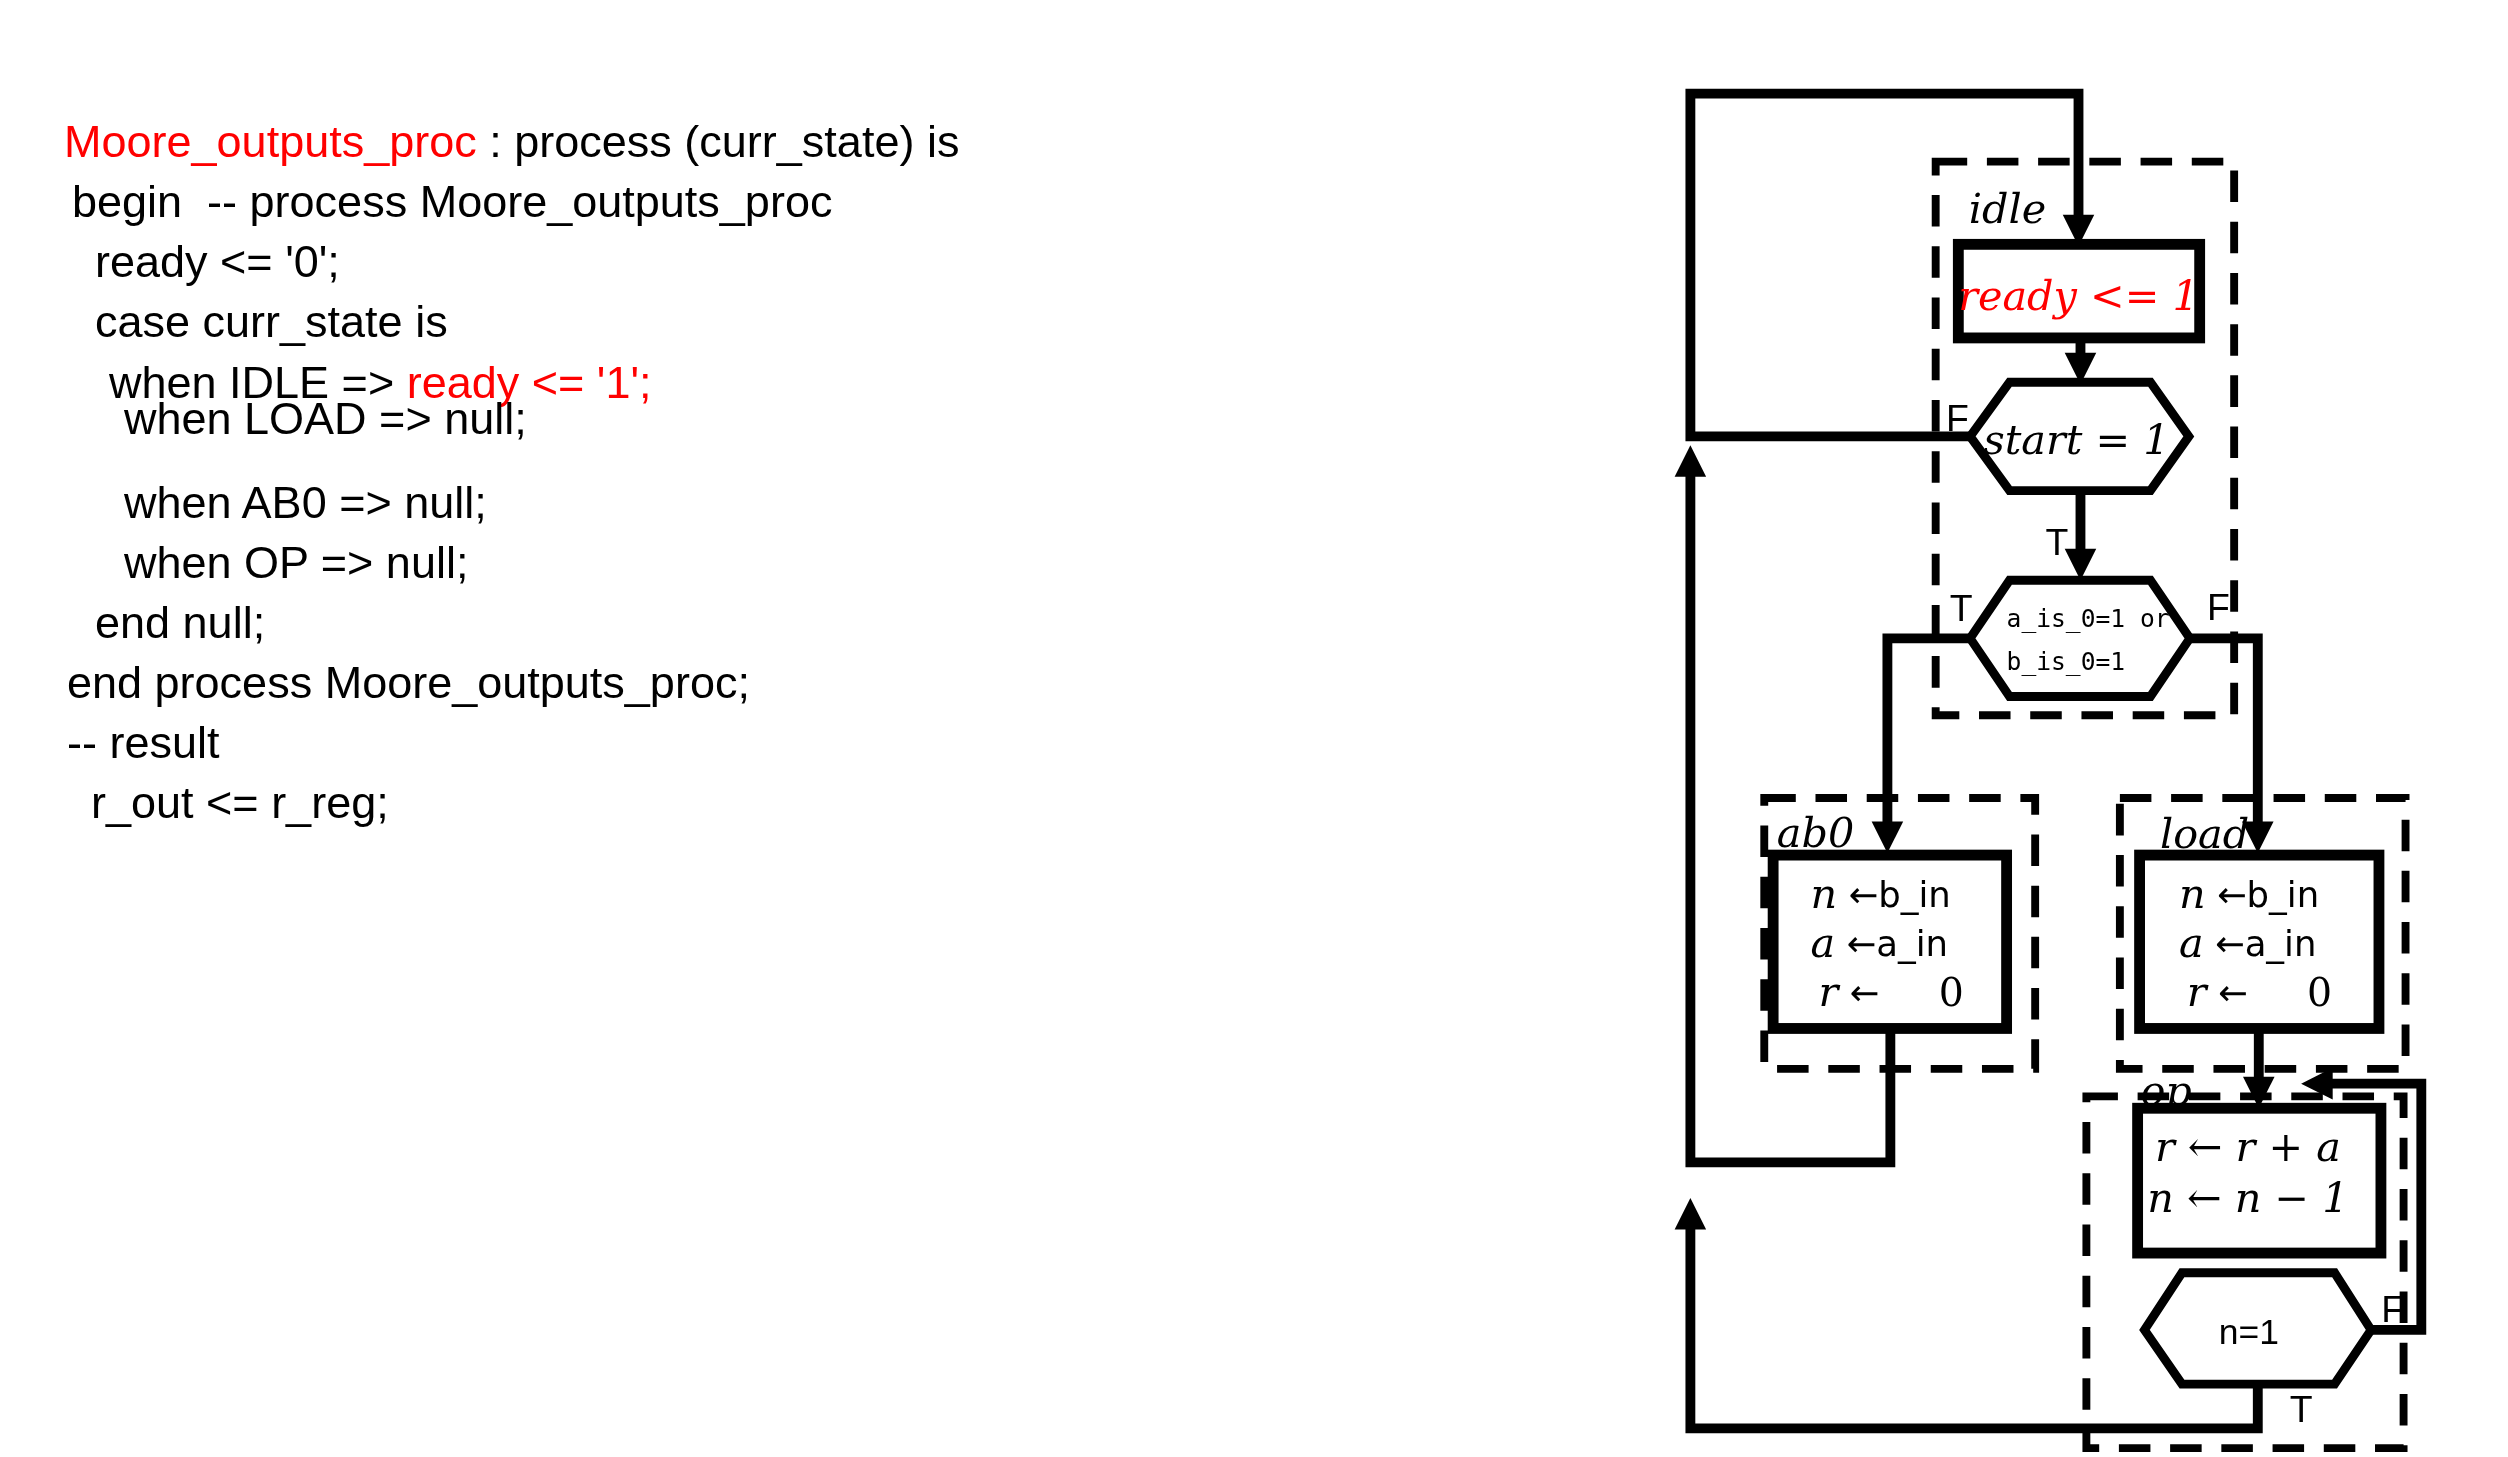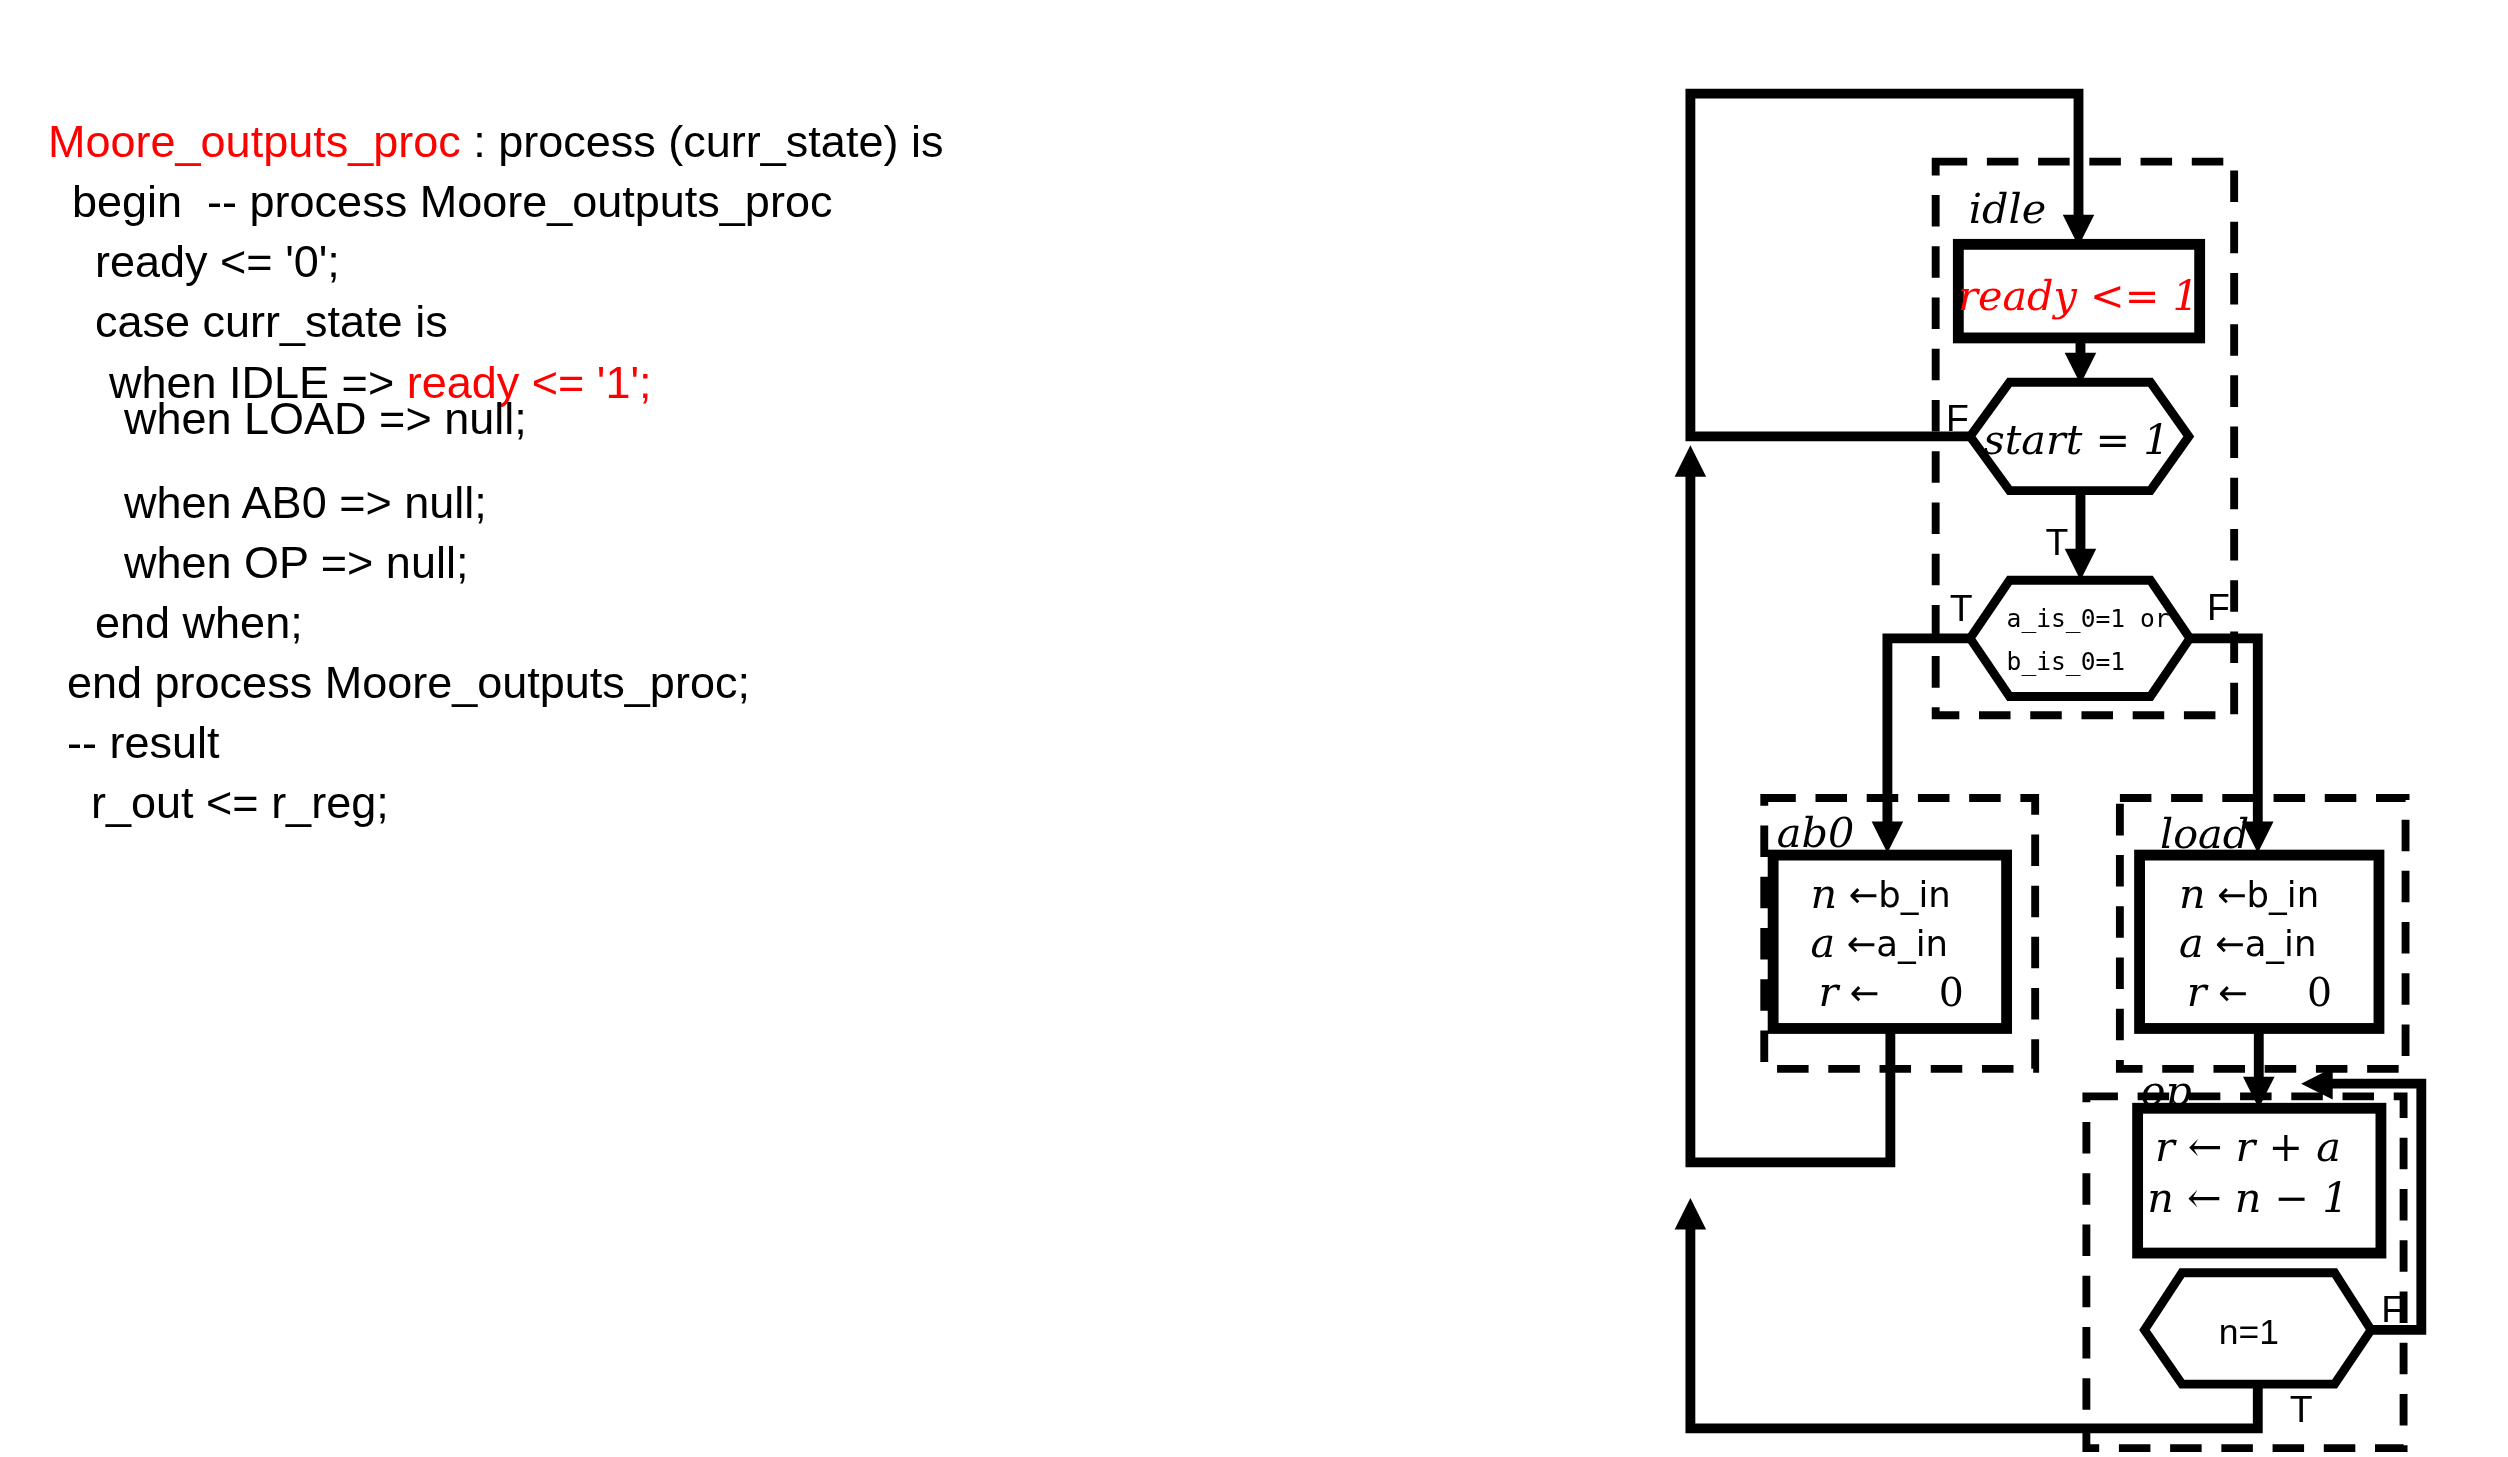--- a/index.html
+++ b/index.html
@@ -24,29 +24,29 @@
   .fc-var{font-family:"DejaVu Serif",serif;font-style:italic;font-size:42px;fill:#000;}
   .fc-sans{font-family:"DejaVu Sans","Liberation Sans",sans-serif;font-style:normal;font-size:36px;fill:#000;}
   .fc-num{font-family:"DejaVu Serif",serif;font-style:normal;font-size:40px;fill:#000;}
 </style>
 </head>
 <body>
 
 <div id="canvas">
 
   <div>
-    <div class="code-line" style="left:48px;top:119px;"><span class="red">Moore_outputs_proc</span><span> : process (curr_state) is</span></div>
+    <div class="code-line" style="left:64px;top:119px;"><span class="red">Moore_outputs_proc</span><span> : process (curr_state) is</span></div>
     <div class="code-line" style="left:72px;top:179px;"><span>begin  -- process Moore_outputs_proc</span></div>
     <div class="code-line" style="left:95px;top:239px;"><span>ready &lt;= '0';</span></div>
     <div class="code-line" style="left:95px;top:299px;"><span>case curr_state is</span></div>
     <div class="code-line" style="left:109px;top:360px;"><span>when IDLE =&gt; </span><span class="red">ready &lt;= '1';</span></div>
     <div class="code-line" style="left:124px;top:396px;"><span>when LOAD =&gt; null;</span></div>
     <div class="code-line" style="left:124px;top:480px;"><span>when AB0 =&gt; null;</span></div>
     <div class="code-line" style="left:124px;top:540px;text-align:center;"><span>when OP =&gt; null;</span></div>
-    <div class="code-line" style="left:95px;top:600px;"><span>end when;</span></div>
+    <div class="code-line" style="left:95px;top:600px;"><span>end null;</span></div>
     <div class="code-line" style="left:67px;top:660px;text-align:center;"><span>end process Moore_outputs_proc;</span></div>
     <div class="code-line" style="left:67px;top:720px;"><span>-- result</span></div>
     <div class="code-line" style="left:67px;top:780px;margin-left:24px;"><span>r_out &lt;= r_reg;</span></div>
   </div>
 
   <svg id="fc" width="2508" height="1458" viewBox="0 0 2546 1480" xmlns="http://www.w3.org/2000/svg">
 
     <rect class="dash" x="1965" y="164" width="303" height="562"></rect>
     <rect class="dash" x="1791" y="810" width="275" height="275"></rect>
     <rect class="dash" x="2152" y="810" width="290" height="275"></rect>

